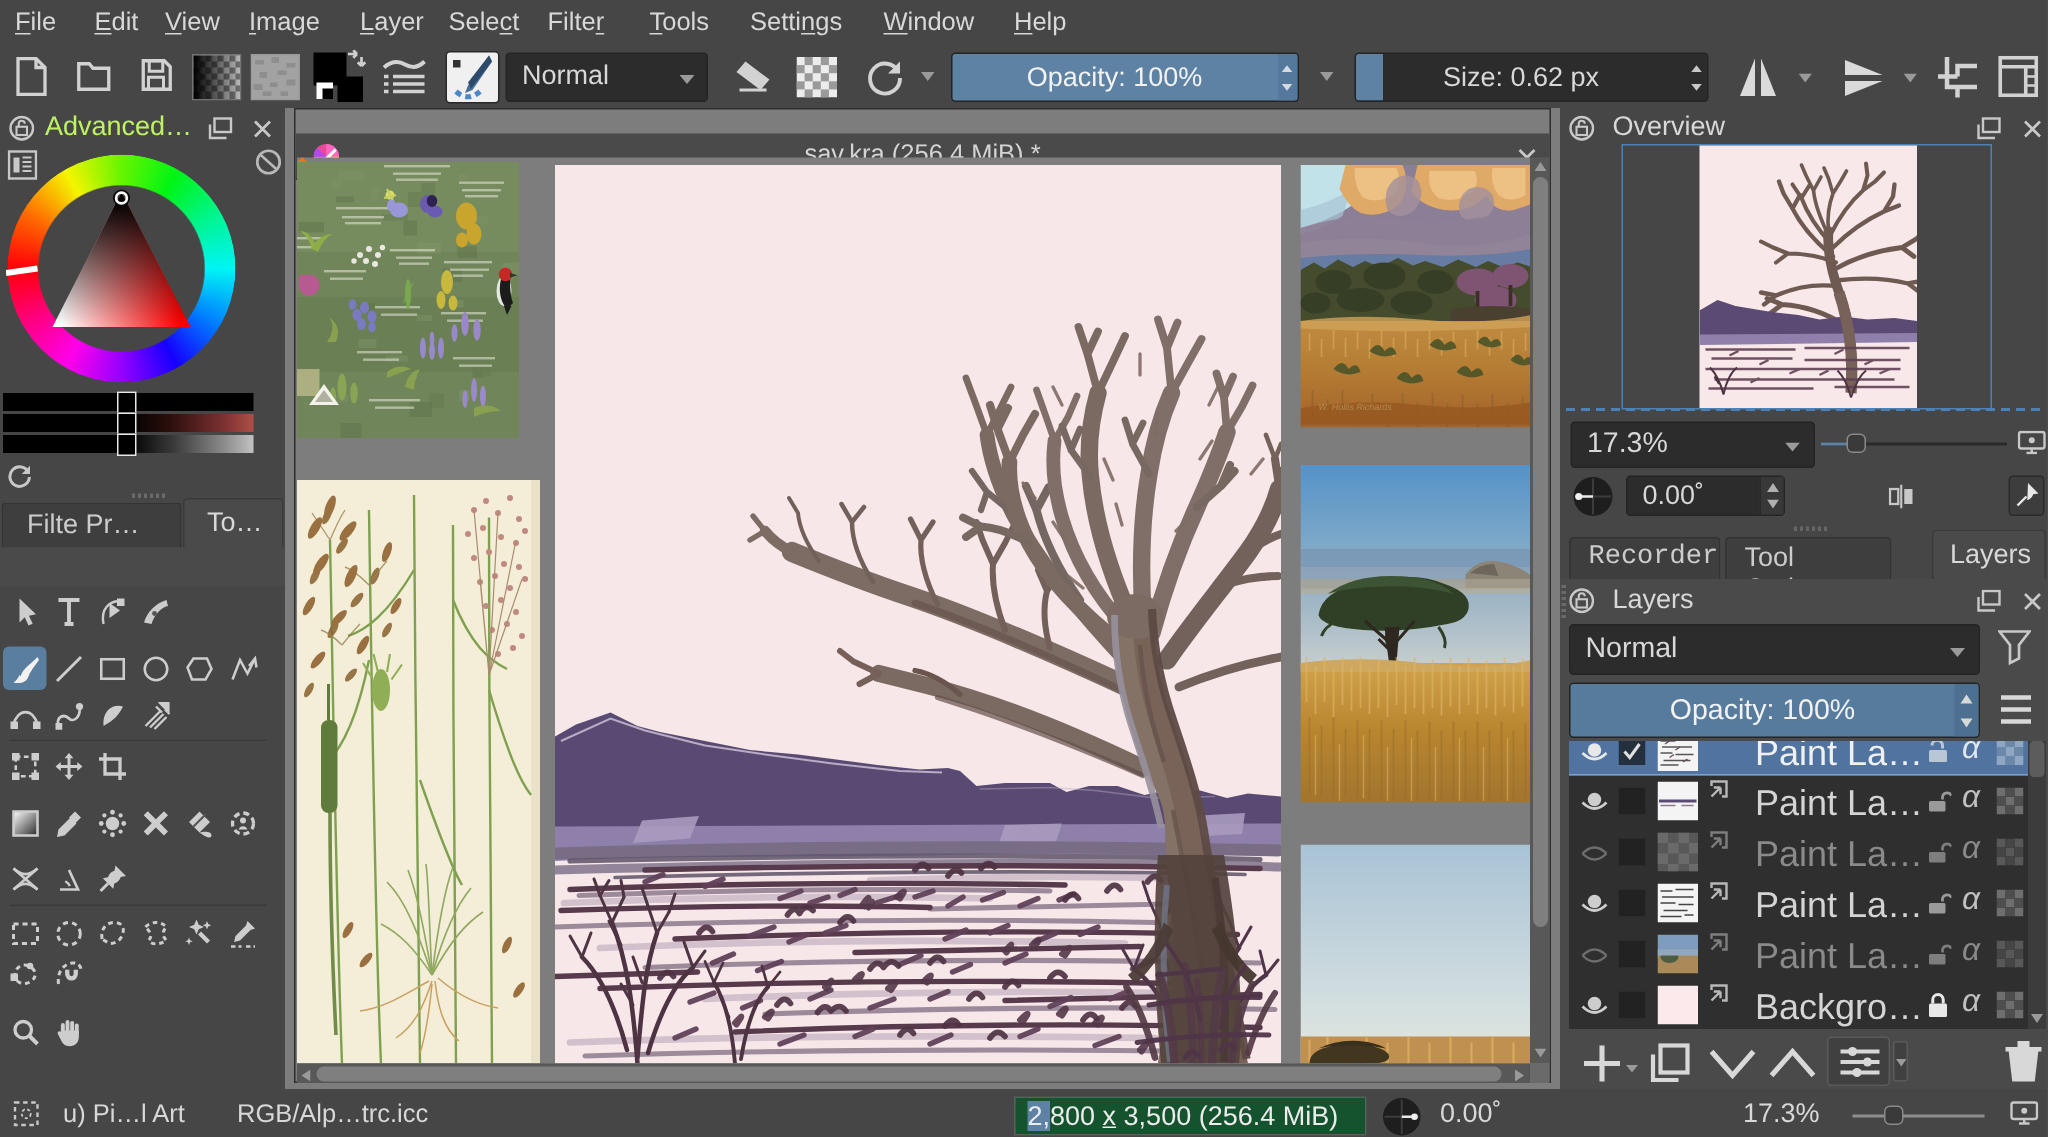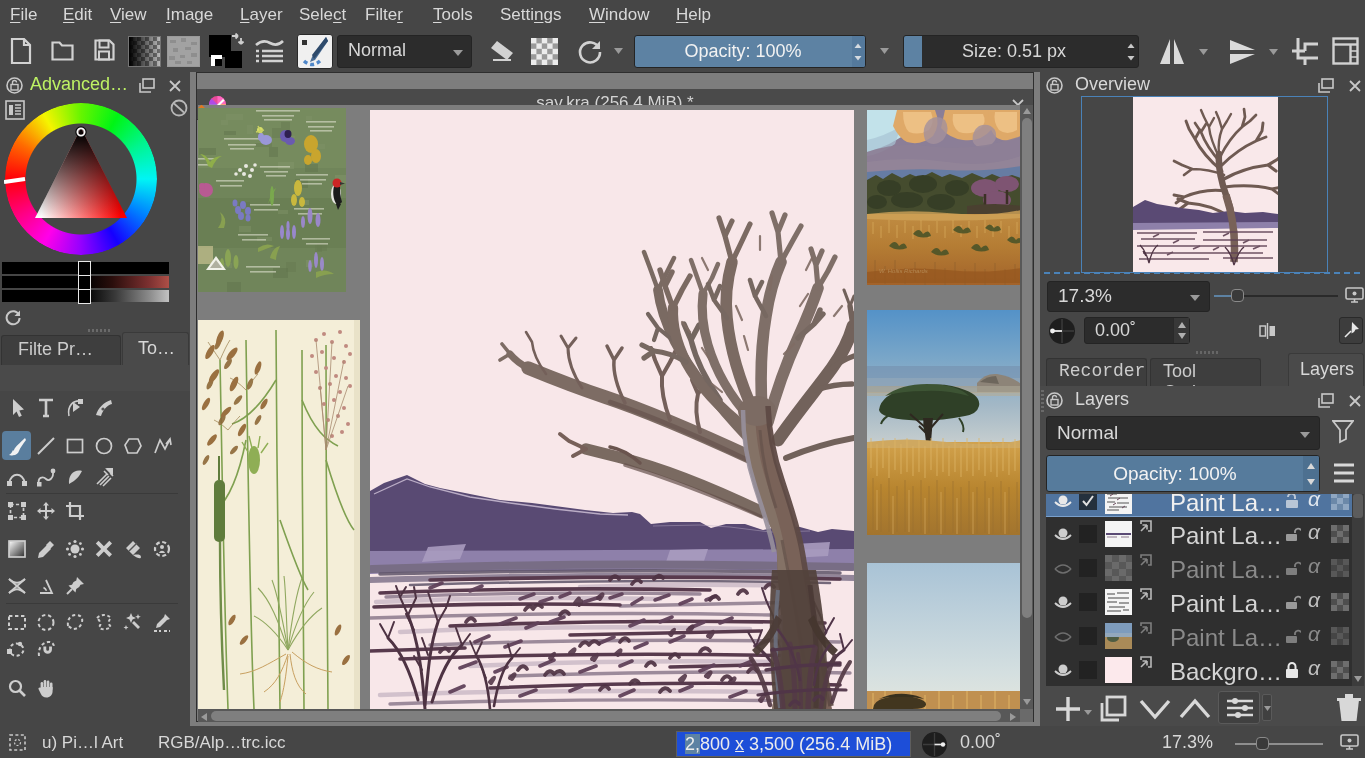--- a/index.html
+++ b/index.html
@@ -192,21 +192,21 @@
       <path d="M0.5 5 l3.5 -4.5 l3.5 4.5 z" fill="#d4dae0"></path>
           <path d="M0.5 13 l3.5 4.5 l3.5 -4.5 z" fill="#d4dae0"></path>
     </svg>
   </div>
   <svg class="ticon" style="left:880px;top:17px" width="9" height="6" viewBox="0 0 9 6">
         <path d="M0 0 l4.5 6 L9 0 z" fill="#9a9a9a"></path>
       </svg>
 
   <div class="abs" style="left:903px;top:4px;width:236px;height:33px;background:#2c2c2c;border:1px solid #242424;border-radius:3px;overflow:hidden">
     <div class="abs" style="left:0;top:0;width:18px;height:31px;background:#5d82a3"></div>
-    <span style="position:absolute;left:0;right:14px;top:5px;text-align:center;font-size:18px;color:#d8d8d8">Size: 0.51 px</span>
+    <span style="position:absolute;left:0;right:14px;top:5px;text-align:center;font-size:18px;color:#d8d8d8">Size: 0.62 px</span>
     <svg class="abs" style="right:3px;top:7px" width="8" height="18" viewBox="0 0 8 18">
       <path d="M0.5 5 l3.5 -4.5 l3.5 4.5 z" fill="#c8c8c8"></path>
           <path d="M0.5 13 l3.5 4.5 l3.5 -4.5 z" fill="#c8c8c8"></path>
     </svg>
   </div>
 
   <svg class="ticon" style="left:1159px;top:6px" width="26" height="29" viewBox="0 0 26 29">
     <path d="M11 2 v25 L1 27 z" fill="#dadada"></path>
     <path d="M15 2 v25 L25 27 z" fill="#dadada"></path>
   </svg>
@@ -1582,21 +1582,21 @@
   </div>
 </div>
 
 <div class="abs" id="statusbar" style="left:0;top:726px;width:1365px;height:32px;background:#464646;">
   <svg class="abs" style="left:8px;top:7px" width="19" height="19" viewBox="0 0 19 19">
     <rect x="2" y="2" width="15" height="15" fill="none" stroke="#c8c8c8" stroke-width="1.6" stroke-dasharray="3 2.4"></rect>
     <circle cx="9.5" cy="9.5" r="3" fill="none" stroke="#c8c8c8" stroke-width="1.2" stroke-dasharray="2 1.6"></circle>
   </svg>
   <span class="abs" style="left:42px;top:7px;font-size:17px;color:#d8d8d8">u) Pi…l Art</span>
   <span class="abs" style="left:158px;top:7px;font-size:17px;color:#d8d8d8">RGB/Alp…trc.icc</span>
-  <div class="abs" style="left:676px;top:5px;width:235px;height:26px;background:#1d4ed8;border:1px solid #5e5e5e;">
+  <div class="abs" style="left:676px;top:5px;width:235px;height:26px;background:#14532d;border:1px solid #5e5e5e;">
     <span style="position:absolute;left:8px;top:2px;font-size:18px;color:#ececec"><span style="background:#5d82a3">2,</span>800 <u>x</u> 3,500 (256.4 MiB)</span>
   </div>
   <svg class="abs" style="left:921px;top:5px" width="27" height="27" viewBox="0 0 27 27">
     <circle cx="13.5" cy="13.5" r="12.5" fill="#1e1e1e"></circle>
     <path d="M13.5 2 v23 M2 13.5 h23" stroke="#3c3c3c" stroke-width="1.3"></path>
     <path d="M13.5 13.5 h8" stroke="#e8e8e8" stroke-width="1.6"></path>
     <circle cx="22" cy="13.5" r="2.2" fill="#f0f0f0"></circle>
   </svg>
   <span class="abs" style="left:960px;top:6px;font-size:18px;color:#d8d8d8">0.00˚</span>
   <span class="abs" style="left:1162px;top:6px;font-size:18px;color:#d8d8d8">17.3%</span>

